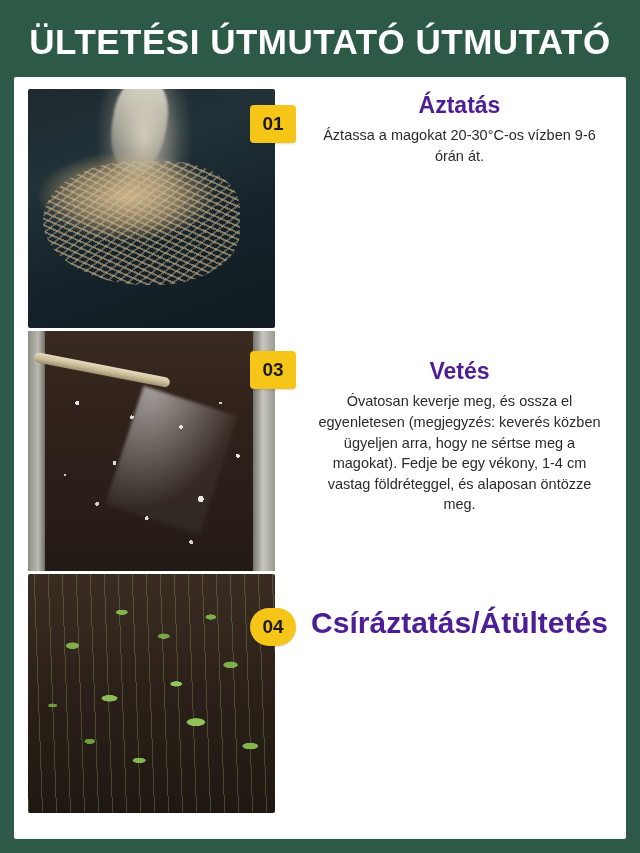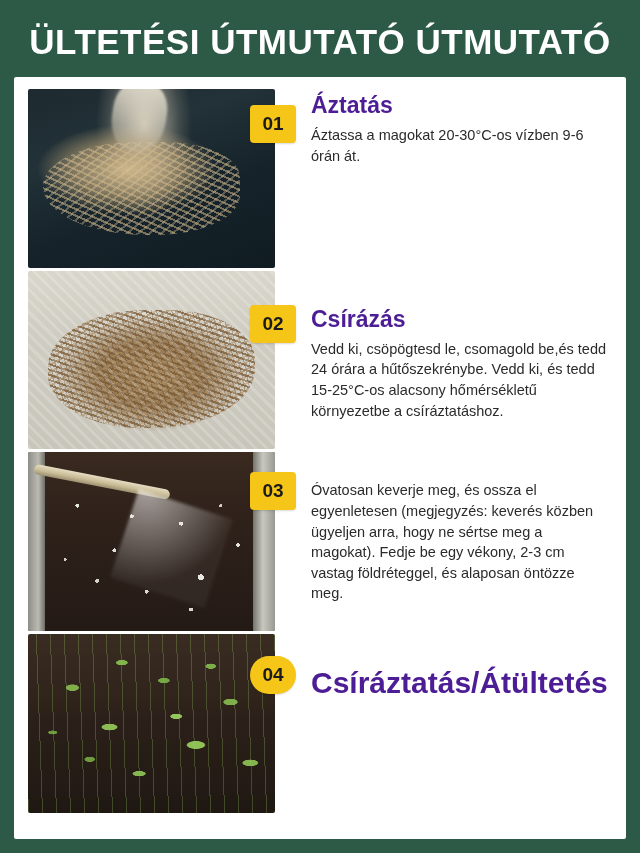--- a/index.html
+++ b/index.html
@@ -33,20 +33,21 @@
   }
 
   .card {
     background: #ffffff;
     flex: 1;
     border-radius: 2px;
     padding: 12px 14px 23px 14px;
     display: flex;
     flex-direction: column;
     position: relative;
+    text-align: center;
   }
 
   .steps {
     display: flex;
     flex-direction: column;
     height: 100%;
   }
 
   .step {
     display: flex;
@@ -246,21 +247,21 @@
 
   
   .step-1 .text-col { padding-top: 4px; }
   .step-2 .text-col { padding-top: 36px; }
   .step-3 .text-col { padding-top: 28px; }
   .step-4 .text-col { padding-top: 32px; }
 
   .step-1 .badge { top: 16px; }
   .step-2 .badge { top: 34px; }
   .step-3 .badge { top: 20px; }
-  .step-4 .badge { top: 22px; border-radius: 19px; }
+  .step-4 .badge { top: 34px; border-radius: 19px; }
 
   .step-4 .step-title { font-size: 30px; white-space: nowrap; }
 </style>
 </head>
 <body>
 
 <div class="poster">
 
   <div class="poster-title">ÜLTETÉSI ÚTMUTATÓ ÚTMUTATÓ</div>
 
@@ -271,43 +272,34 @@
         <div class="photo-col">
           <div class="photo photo-soak"></div>
           <div class="badge">01</div>
         </div>
         <div class="text-col">
           <div class="step-title">Áztatás</div>
           <div class="step-body">Áztassa a magokat 20-30°C-os vízben 9-6 órán át.</div>
         </div>
       </div>
 
-      <div class="step step-2">
-        <div class="photo-col">
-          <div class="photo photo-germ"></div>
-          <div class="badge">02</div>
-        </div>
-        <div class="text-col">
-          <div class="step-title">Csírázás</div>
-          <div class="step-body">Vedd ki, csöpögtesd le, csomagold be,és tedd 24 órára a hűtőszekrénybe. Vedd ki, és tedd 15-25°C-os alacsony hőmérsékletű környezetbe a csíráztatáshoz.</div>
-        </div>
-      </div>
 
       <div class="step step-3">
         <div class="photo-col">
           <div class="photo photo-sow">
             <div class="rim-left"></div>
             <div class="rim-right"></div>
             <div class="hose"></div>
             <div class="spray"></div>
           </div>
           <div class="badge">03</div>
         </div>
         <div class="text-col">
-          <div class="step-body">Óvatosan keverje meg, és ossza el egyenletesen (megjegyzés: keverés közben ügyeljen arra, hogy ne sértse meg a magokat). Fedje be egy vékony, 2-3 cm vastag földréteggel, és alaposan öntözze meg.</div>
+          <div class="step-title">Vetés</div>
+          <div class="step-body">Óvatosan keverje meg, és ossza el egyenletesen (megjegyzés: keverés közben ügyeljen arra, hogy ne sértse meg a magokat). Fedje be egy vékony, 1-4 cm vastag földréteggel, és alaposan öntözze meg.</div>
         </div>
       </div>
 
       <div class="step step-4">
         <div class="photo-col">
           <div class="photo photo-seedlings"></div>
           <div class="badge">04</div>
         </div>
         <div class="text-col">
           <div class="step-title">Csíráztatás/Átültetés</div>

